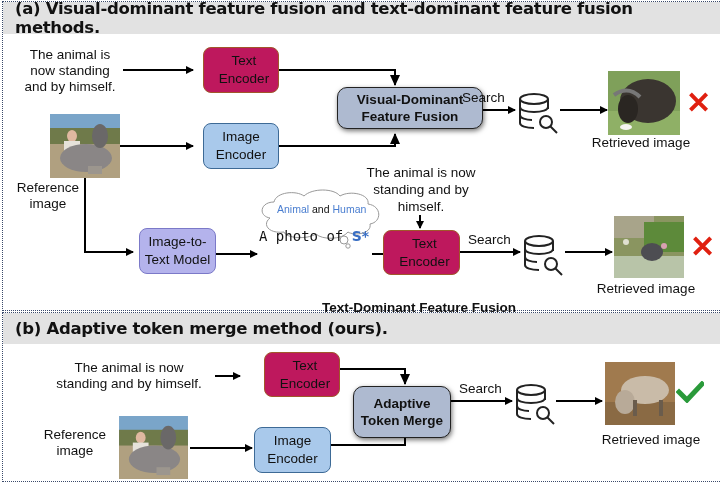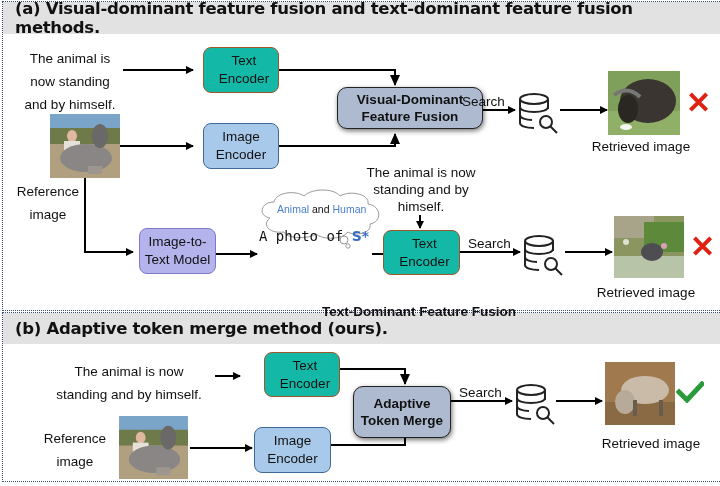--- a/index.html
+++ b/index.html
@@ -3,25 +3,25 @@
 <meta charset="utf-8">
 <style>
   html, body { margin: 0; padding: 0; background: #ffffff; }
   body { width: 720px; height: 486px; position: relative; overflow: hidden;
          font-family: "Liberation Sans", sans-serif; color: #111; }
   .panel { position: absolute; border: 1px dotted #3a4a6a; box-sizing: border-box; }
   .panel-header { position: absolute; left: 0; right: 0; top: 0; background: #e2e2e2;
         font-family: "DejaVu Sans", sans-serif; font-weight: bold; font-size: 16.5px;
         padding-left: 12px; box-sizing: border-box; display: flex; align-items: center; letter-spacing: -0.3px; }
   .abs { position: absolute; }
-  .txt { position: absolute; font-size: 13.5px; line-height: 23px; text-align: center; }
+  .txt { position: absolute; font-size: 13.5px; line-height: 16px; text-align: center; }
   .box { position: absolute; border-radius: 8px; box-sizing: border-box;
          display: flex; align-items: center; justify-content: center; text-align: center;
          font-size: 13.5px; line-height: 18px; }
-  .enc-text { background: #14b8a6; border: 1.5px solid #a0582a; padding-left: 6px; }
+  .enc-text { background: #be185d; border: 1.5px solid #a0582a; padding-left: 6px; }
   .enc-img  { background: #a9c9eb; border: 1.5px solid #3d6a96; }
   .i2t { background: #b4b3ec; border: 1.5px solid #7b79c8; }
   .fusion { background: #aebad0; border: 1.5px solid #222; border-radius: 10px;
             font-weight: bold; box-shadow: 1px 2px 5px rgba(0,0,0,0.55); }
   .photo { position: absolute; overflow: hidden; }
   svg.arrows { position: absolute; left: 0; top: 0; }
   .mark-x { position: absolute; color: #e02010; font-weight: bold; font-size: 30px; line-height: 30px; }
   .mark-ok { position: absolute; }
 </style>
 </head>

